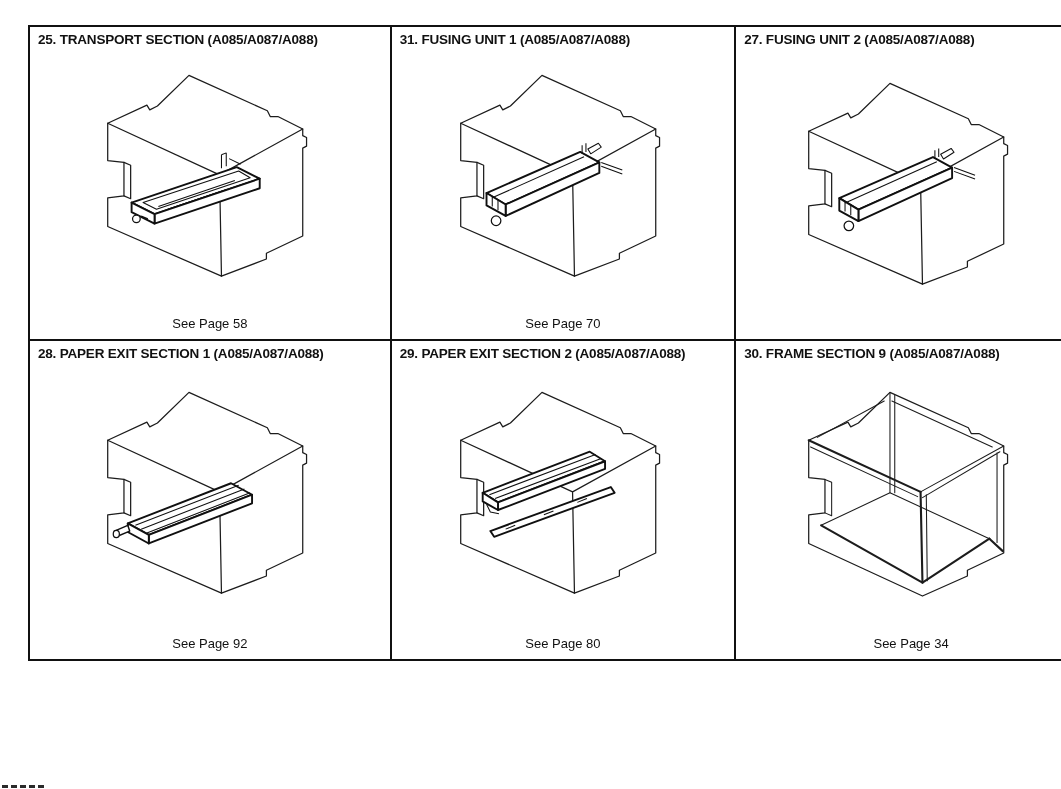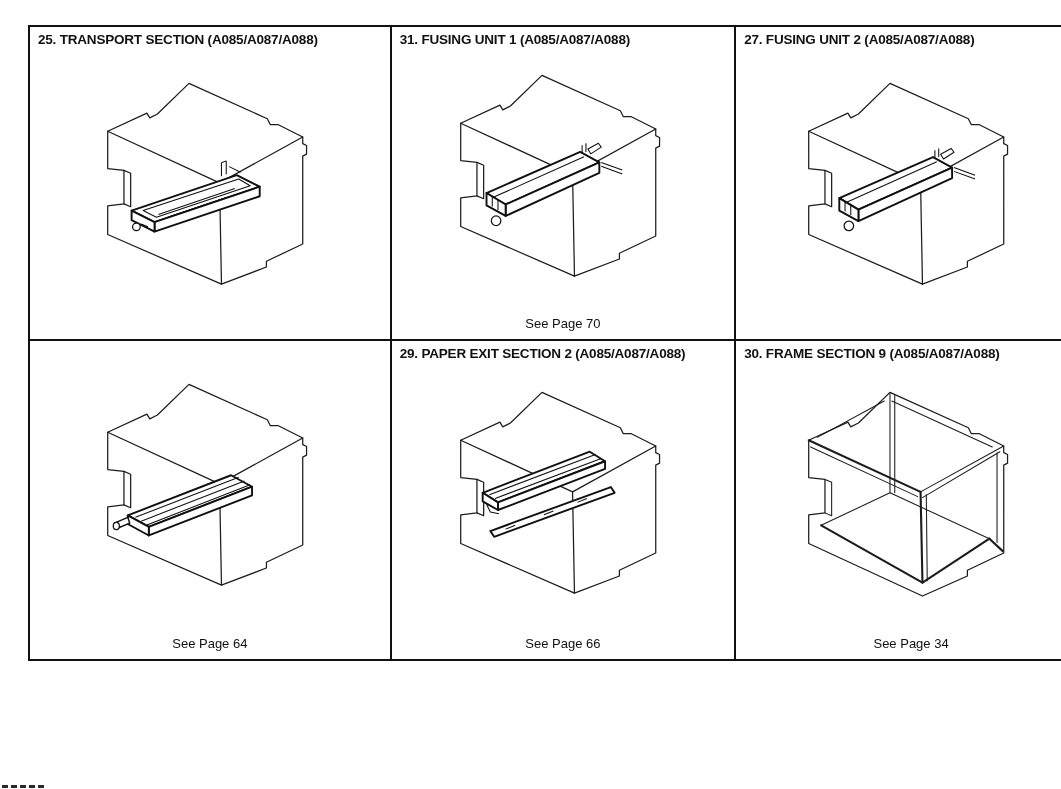--- a/index.html
+++ b/index.html
@@ -147,20 +147,21 @@
   <div class="grid">
 
     <section class="cell bR bB">
       <div class="cell-title">25. TRANSPORT SECTION (A085/A087/A088)</div>
       <div class="figure">
         <svg class="drawing" viewBox="0 0 280 250">
           <use href="#body"></use>
             <use href="#unit-transport"></use>
         </svg>
       </div>
+      <div class="see-page">See Page 58</div>
     </section>
 
     <section class="cell bR bB">
       <div class="cell-title">31. FUSING UNIT 1 (A085/A087/A088)</div>
       <div class="figure">
         <svg class="drawing" viewBox="0 0 280 250">
           <use href="#body"></use>
             <use href="#unit-fusing"></use>
         </svg>
       </div>
@@ -171,38 +172,39 @@
       <div class="cell-title">27. FUSING UNIT 2 (A085/A087/A088)</div>
       <div class="figure">
         <svg class="drawing" viewBox="0 0 280 250">
           <use href="#body"></use>
             <use href="#unit-fusing" transform="translate(5,-3)"></use>
         </svg>
       </div>
     </section>
 
     <section class="cell bR">
+      <div class="cell-title">28. PAPER EXIT SECTION 1 (A085/A087/A088)</div>
       <div class="figure">
         <svg class="drawing" viewBox="0 0 280 250">
           <use href="#body"></use>
             <use href="#unit-exit1"></use>
         </svg>
       </div>
-      <div class="see-page">See Page 64</div>
+      <div class="see-page">See Page 92</div>
     </section>
 
     <section class="cell bR">
       <div class="cell-title">29. PAPER EXIT SECTION 2 (A085/A087/A088)</div>
       <div class="figure">
         <svg class="drawing" viewBox="0 0 280 250">
           <use href="#body"></use>
             <use href="#unit-exit2"></use>
         </svg>
       </div>
-      <div class="see-page">See Page 66</div>
+      <div class="see-page">See Page 80</div>
     </section>
 
     <section class="cell">
       <div class="cell-title">30. FRAME SECTION 9 (A085/A087/A088)</div>
       <div class="figure">
         <svg class="drawing" viewBox="0 0 280 250">
           <use href="#frame"></use>
         </svg>
       </div>
       <div class="see-page">See Page 34</div>

